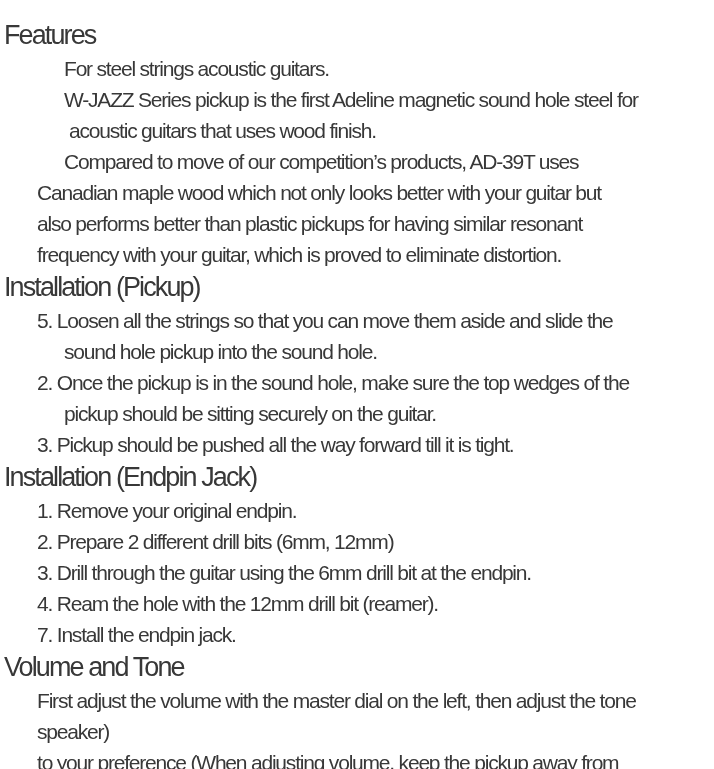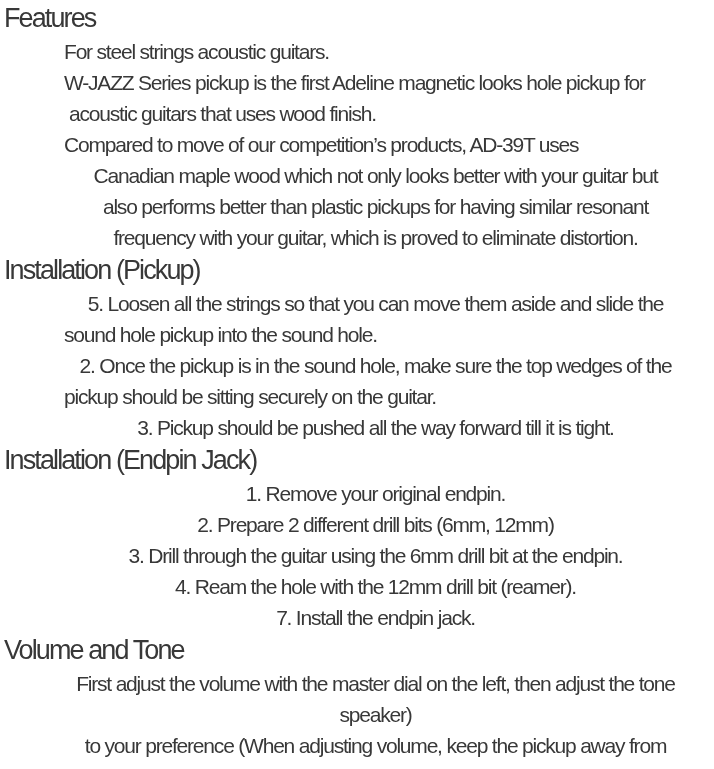--- a/index.html
+++ b/index.html
@@ -7,50 +7,50 @@
     padding: 0;
     background: #ffffff;
   }
   .page {
     position: relative;
     width: 714px;
     height: 769px;
     background: #ffffff;
     color: #383838;
     font-family: "Liberation Sans", "DejaVu Sans", sans-serif;
-    padding: 1px 0 0 4px;
+    padding: 18px 0 0 4px;
     box-sizing: border-box;
     overflow: hidden;
   }
   .heading {
     font-size: 27px;
     line-height: 35px;
     letter-spacing: -1.9px;
     font-weight: 400;
     white-space: nowrap;
   }
   .bline {
     font-size: 21px;
     line-height: 31px;
     letter-spacing: -1.2px;
     white-space: nowrap;
     margin-left: 33px;
   }
-  .ind-0 { padding-left: 0; text-align: center; }
+  .ind-0 { padding-left: 0; }
   .ind-1 { padding-left: 27px; }
   .ind-2 { padding-left: 32px; }
 </style>
 </head>
 <body>
 
 <div class="page">
 
   <div class="heading">Features</div>
   <div class="bline ind-1">For steel strings acoustic guitars.</div>
-  <div class="bline ind-1">W-JAZZ Series pickup is the first Adeline magnetic looks hole pickup for</div>
+  <div class="bline ind-1">W-JAZZ Series pickup is the first Adeline magnetic sound hole steel for</div>
   <div class="bline ind-2">acoustic guitars that uses wood finish.</div>
   <div class="bline ind-1">Compared to move of our competition’s products, AD-39T uses</div>
   <div class="bline ind-0">Canadian maple wood which not only looks better with your guitar but</div>
   <div class="bline ind-0">also performs better than plastic pickups for having similar resonant</div>
   <div class="bline ind-0">frequency with your guitar, which is proved to eliminate distortion.</div>
 
   <div class="heading">Installation (Pickup)</div>
   <div class="bline ind-0">5. Loosen all the strings so that you can move them aside and slide the</div>
   <div class="bline ind-1">sound hole pickup into the sound hole.</div>
   <div class="bline ind-0">2. Once the pickup is in the sound hole, make sure the top wedges of the</div>

